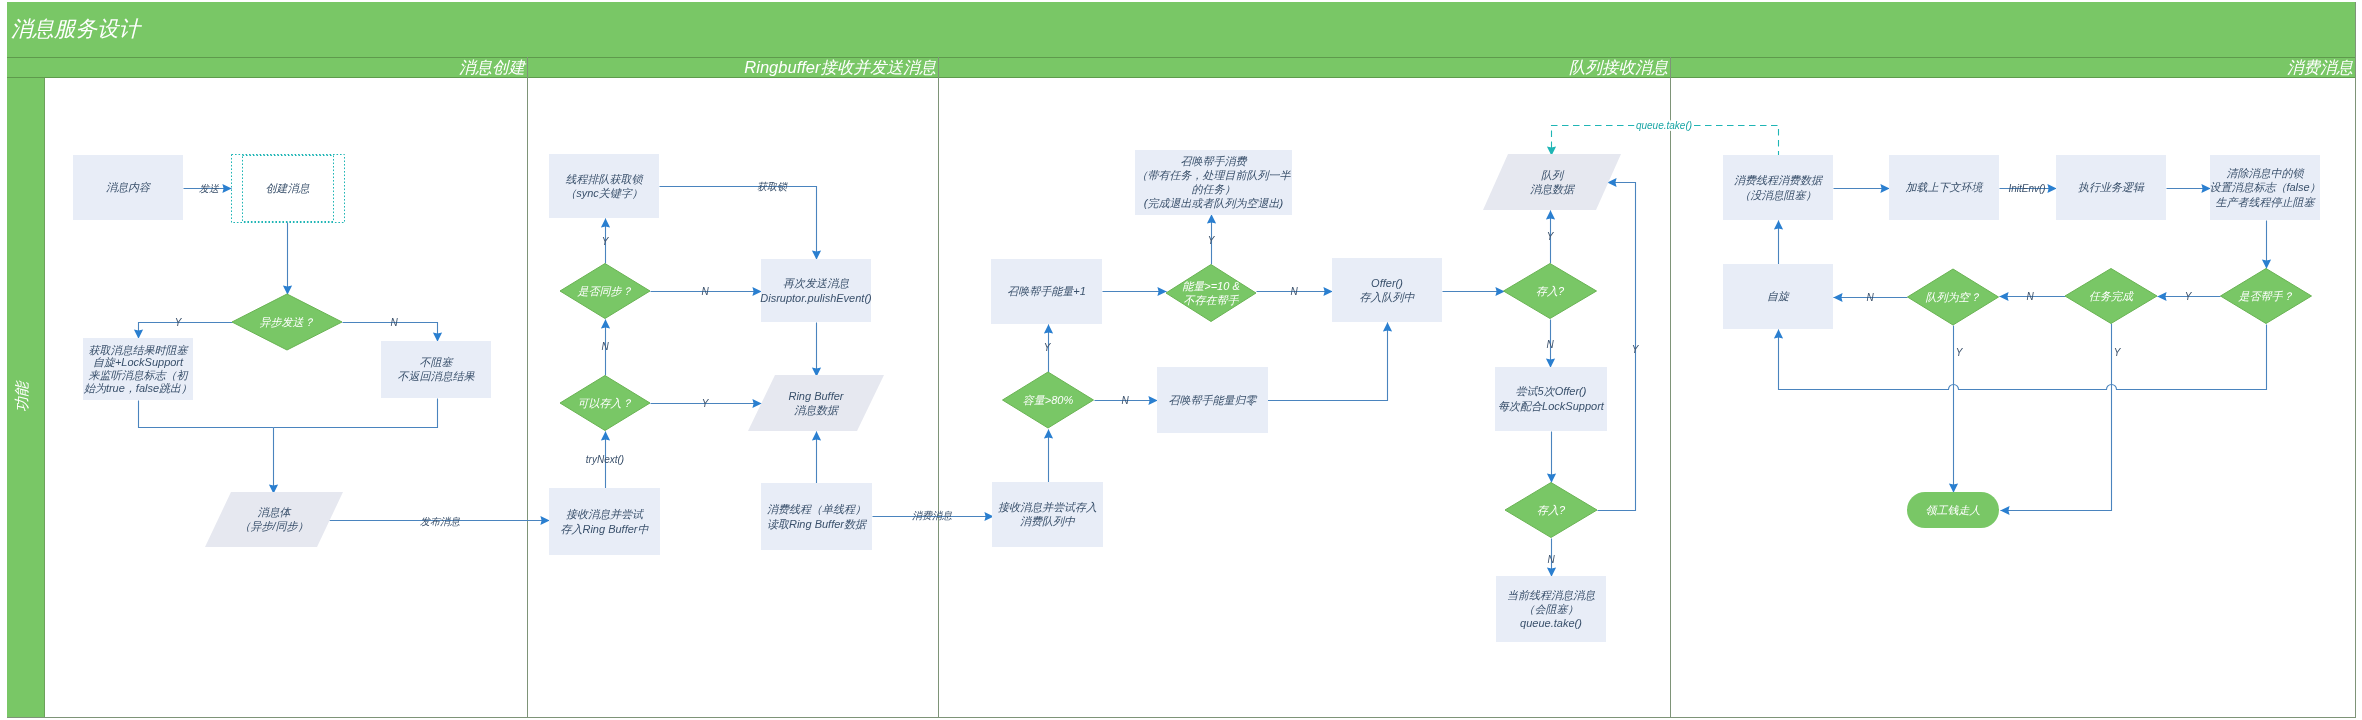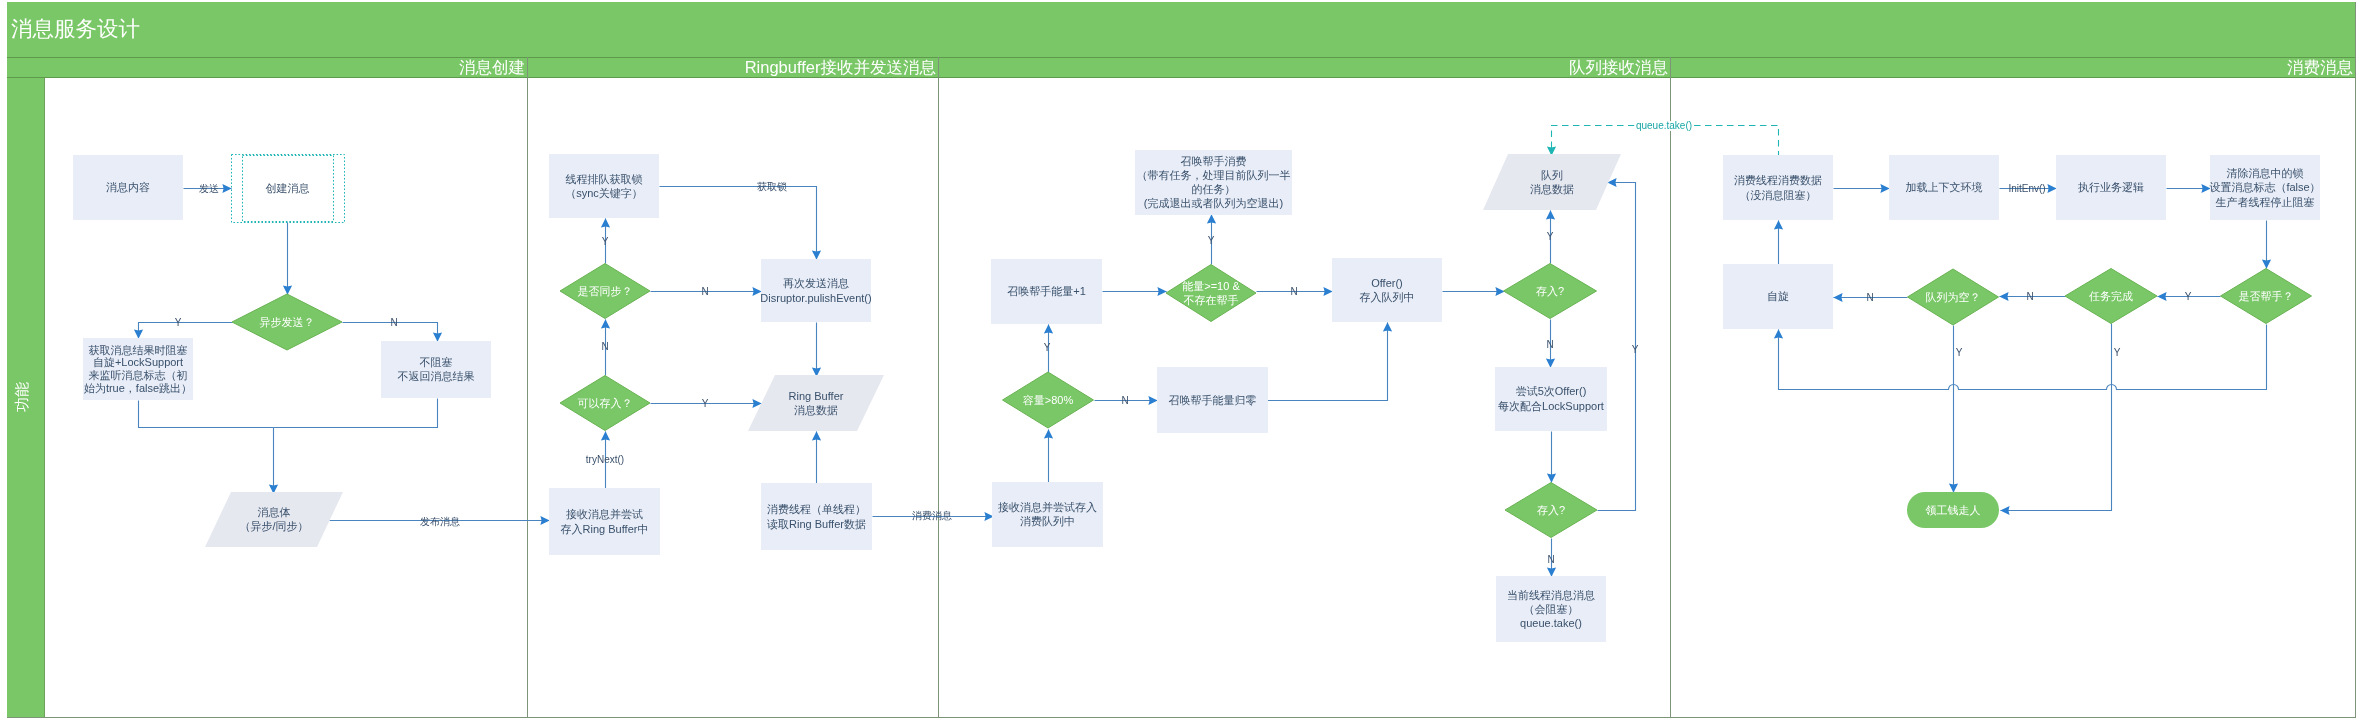--- a/index.html
+++ b/index.html
@@ -1,18 +1,18 @@
 <!DOCTYPE html>
 <html><head>
 <meta charset="utf-8">
 <title>消息服务设计</title>
 <style>
   html,body{margin:0;padding:0;background:#ffffff;}
   body{width:2362px;height:720px;font-family:"Liberation Sans",sans-serif;overflow:hidden;}
-  #root{position:relative;width:2362px;height:523px;}
+  #root{position:relative;width:2362px;height:523px;font-style:italic;}
   #main{position:absolute;left:0;top:0;}
   .lane-title{font-size:16.5px;fill:#ffffff;}
   .vlane-title{font-size:15px;fill:#ffffff;}
   .hdr-title{font-size:21.5px;fill:#ffffff;}
   .ntext{font-size:11px;fill:#39506B;}
   .ntext-green{font-size:11px;fill:#ffffff;}
   .elabel{font-size:10px;fill:#3A506B;}
 </style>
 </head>
 <body>

